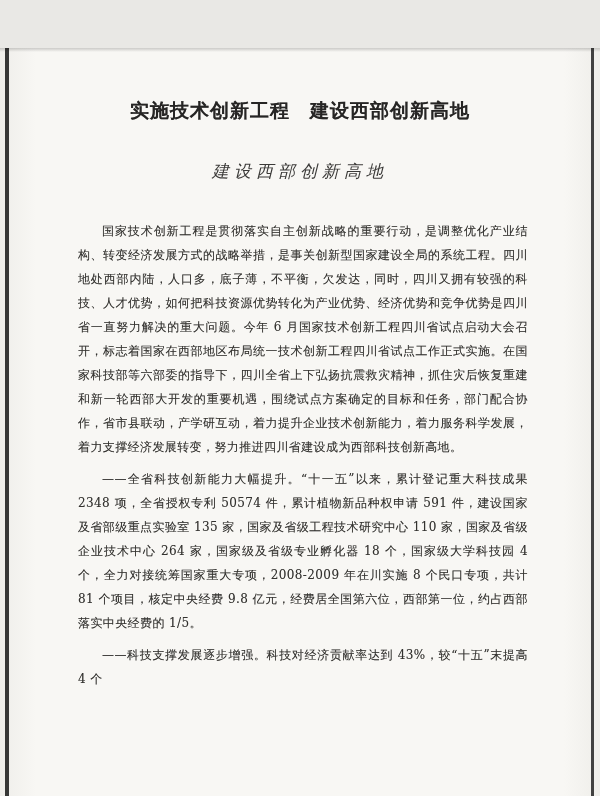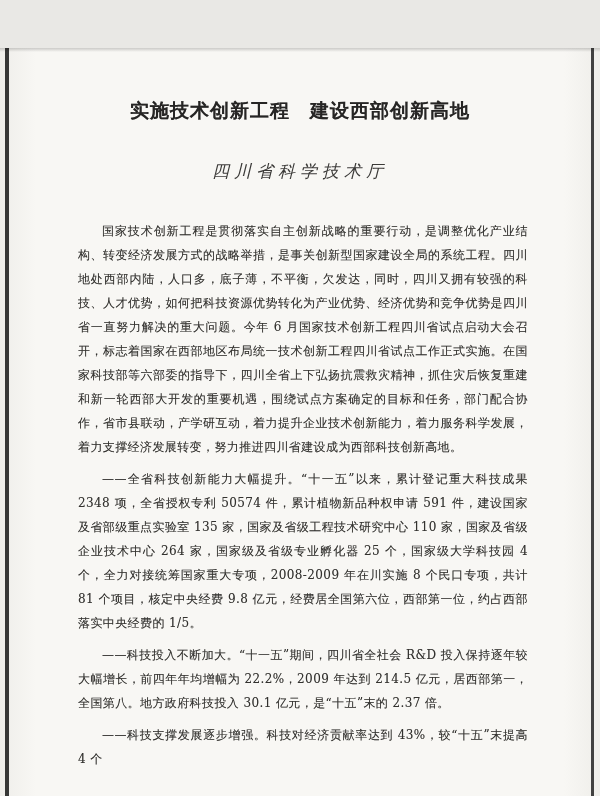--- a/index.html
+++ b/index.html
@@ -80,24 +80,23 @@
 
 <div class="page">
 
   <div class="scan-edge left"></div>
   <div class="scan-edge right"></div>
   <div class="scan-shadow-top"></div>
   <div class="scan-shadow-bottom"></div>
 
   <h1 class="doc-title">实施技术创新工程　建设西部创新高地</h1>
 
-  <div class="doc-author">四川省科学技术厅</div>
+  <div class="doc-author">建设西部创新高地</div>
 
   <div class="doc-body">
     <p>国家技术创新工程是贯彻落实自主创新战略的重要行动，是调整优化产业结构、转变经济发展方式的战略举措，是事关创新型国家建设全局的系统工程。四川地处西部内陆，人口多，底子薄，不平衡，欠发达，同时，四川又拥有较强的科技、人才优势，如何把科技资源优势转化为产业优势、经济优势和竞争优势是四川省一直努力解决的重大问题。今年 6 月国家技术创新工程四川省试点启动大会召开，标志着国家在西部地区布局统一技术创新工程四川省试点工作正式实施。在国家科技部等六部委的指导下，四川全省上下弘扬抗震救灾精神，抓住灾后恢复重建和新一轮西部大开发的重要机遇，围绕试点方案确定的目标和任务，部门配合协作，省市县联动，产学研互动，着力提升企业技术创新能力，着力服务科学发展，着力支撑经济发展转变，努力推进四川省建设成为西部科技创新高地。</p>
-    <p>——全省科技创新能力大幅提升。“十一五”以来，累计登记重大科技成果 2348 项，全省授权专利 50574 件，累计植物新品种权申请 591 件，建设国家及省部级重点实验室 135 家，国家及省级工程技术研究中心 110 家，国家及省级企业技术中心 264 家，国家级及省级专业孵化器 25 个，国家级大学科技园 4 个，全力对接统筹国家重大专项，2008-2009 年在川实施 8 个民口专项，共计 81 个项目，核定中央经费 9.8 亿元，经费居全国第六位，西部第一位，约占西部落实中央经费的 1/5。</p>
-    <p>——科技投入不断加大。“十一五”期间，四川省全社会 R&amp;D 投入保持逐年较大幅增长，前四年年均增幅为 22.2%，2009 年达到 214.5 亿元，居西部第一，全国第八。地方政府科技投入 30.1 亿元，是“十五”末的 2.37 倍。</p>
+    <p>——全省科技创新能力大幅提升。“十一五”以来，累计登记重大科技成果 2348 项，全省授权专利 50574 件，累计植物新品种权申请 591 件，建设国家及省部级重点实验室 135 家，国家及省级工程技术研究中心 110 家，国家及省级企业技术中心 264 家，国家级及省级专业孵化器 18 个，国家级大学科技园 4 个，全力对接统筹国家重大专项，2008-2009 年在川实施 8 个民口专项，共计 81 个项目，核定中央经费 9.8 亿元，经费居全国第六位，西部第一位，约占西部落实中央经费的 1/5。</p>
     <p>——科技支撑发展逐步增强。科技对经济贡献率达到 43%，较“十五”末提高 4 个</p>
   </div>
 
   <div class="page-number">— 146 —</div>
 
 </div>
 
 </body></html>

